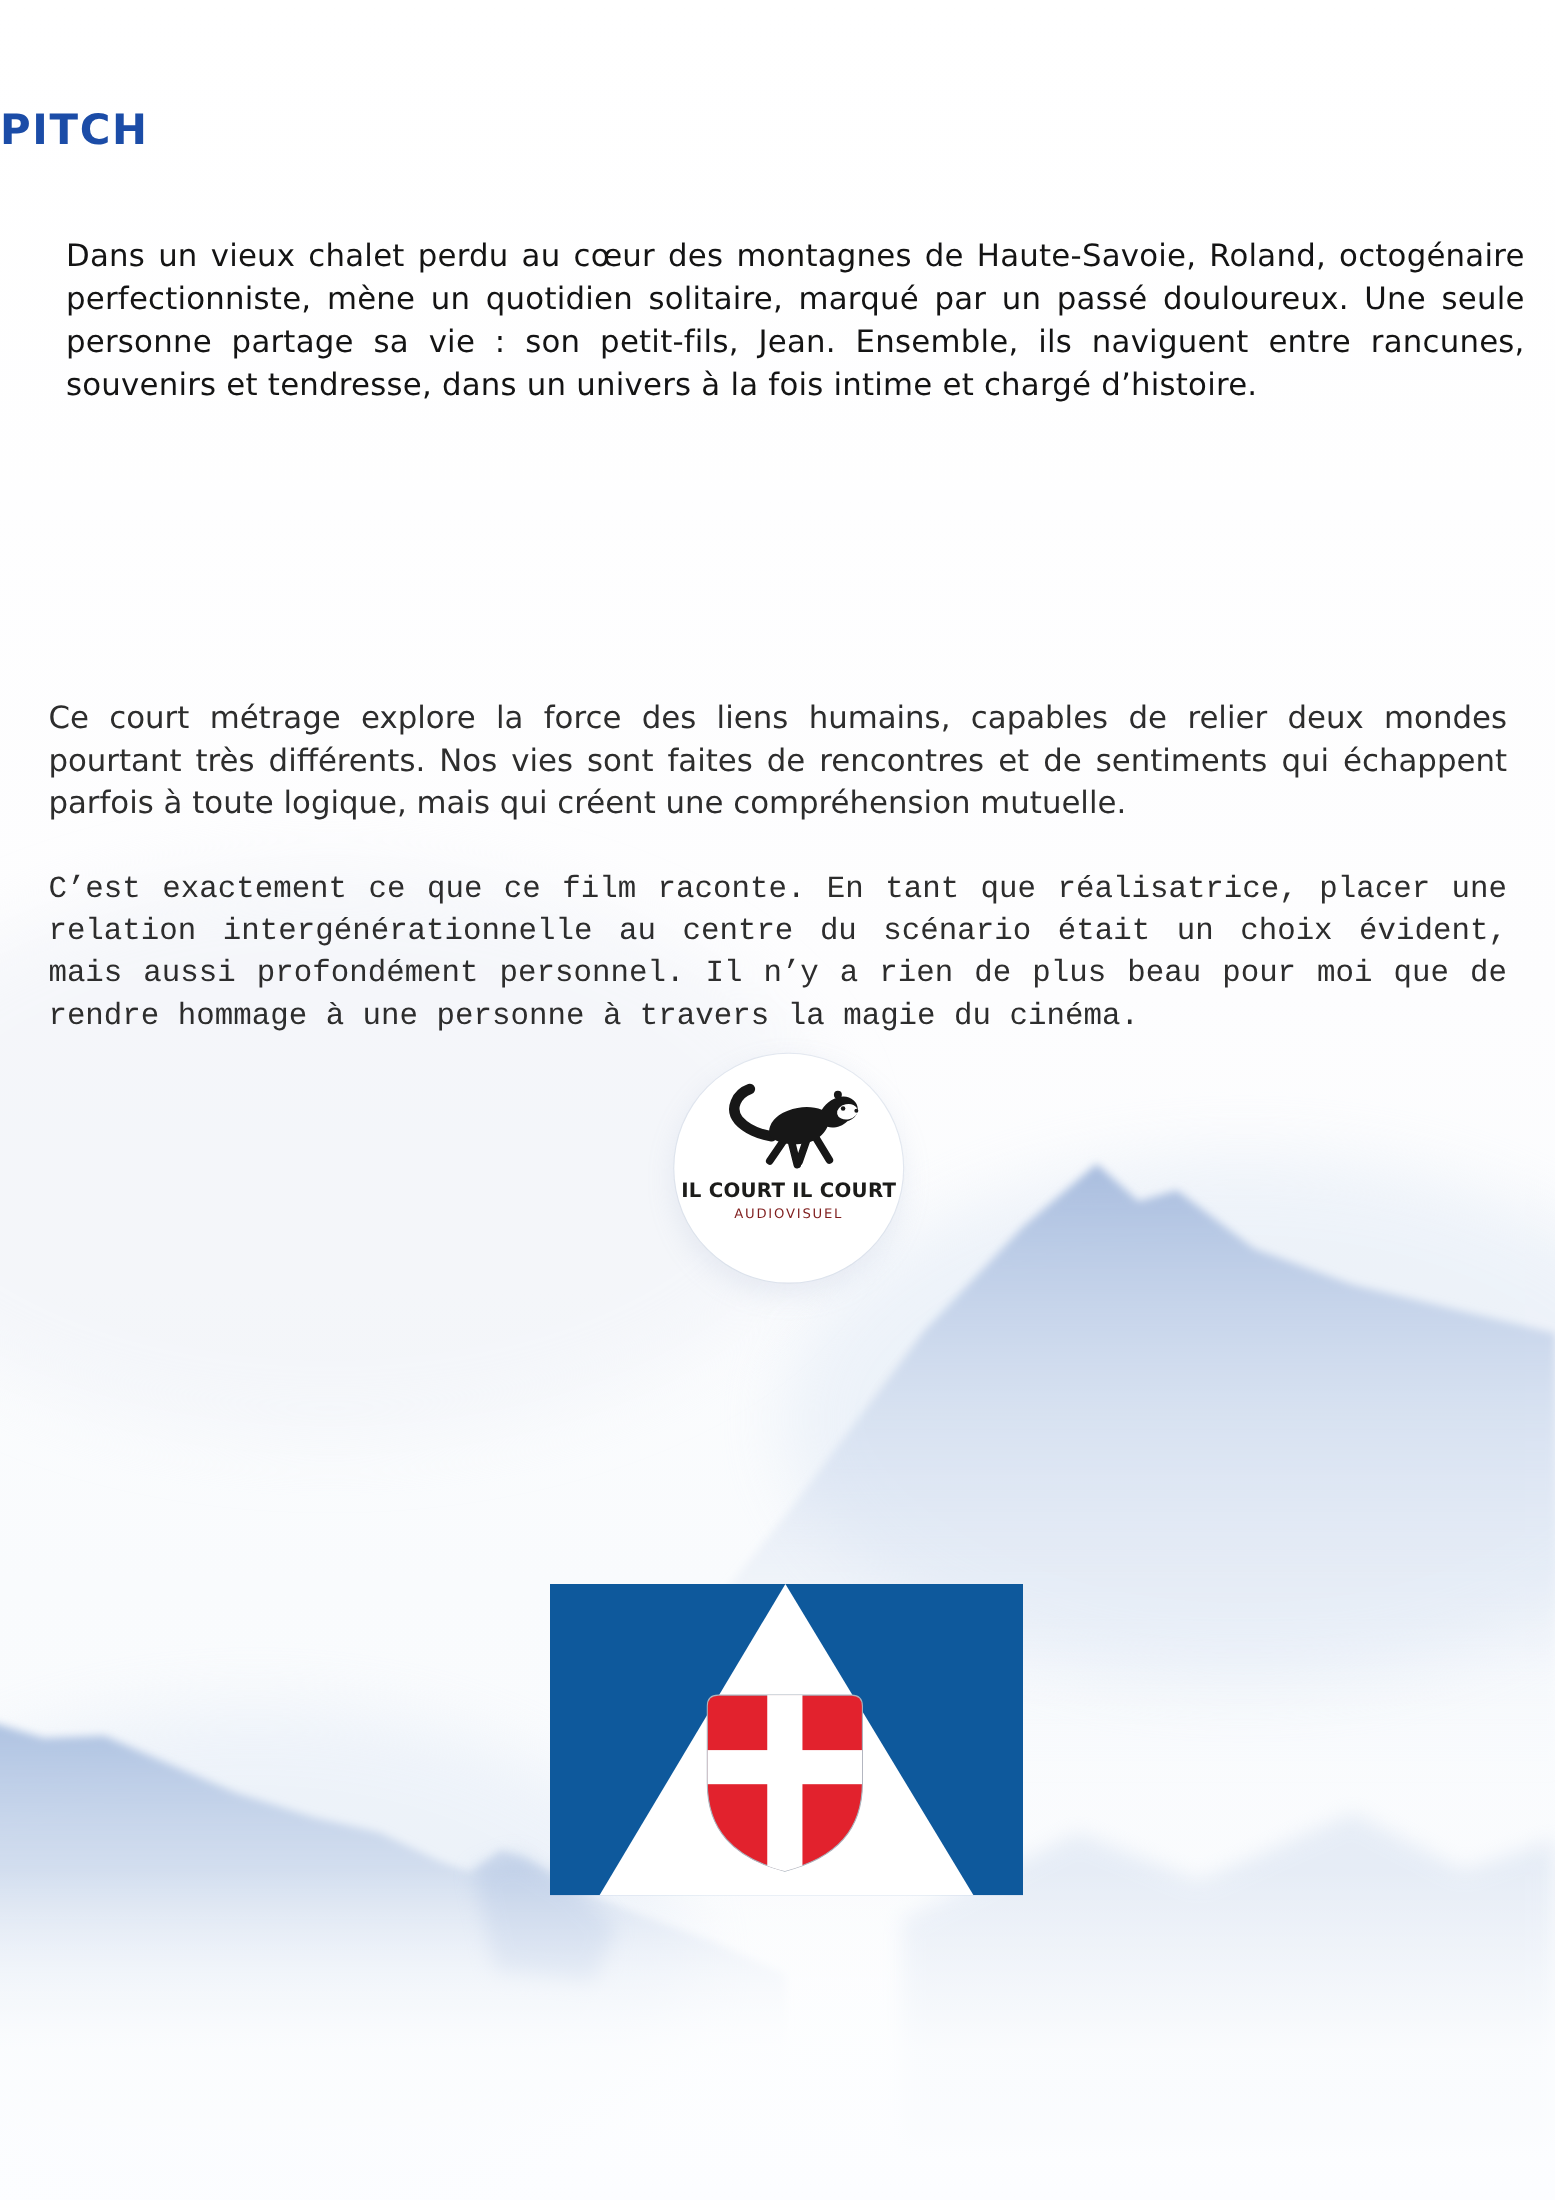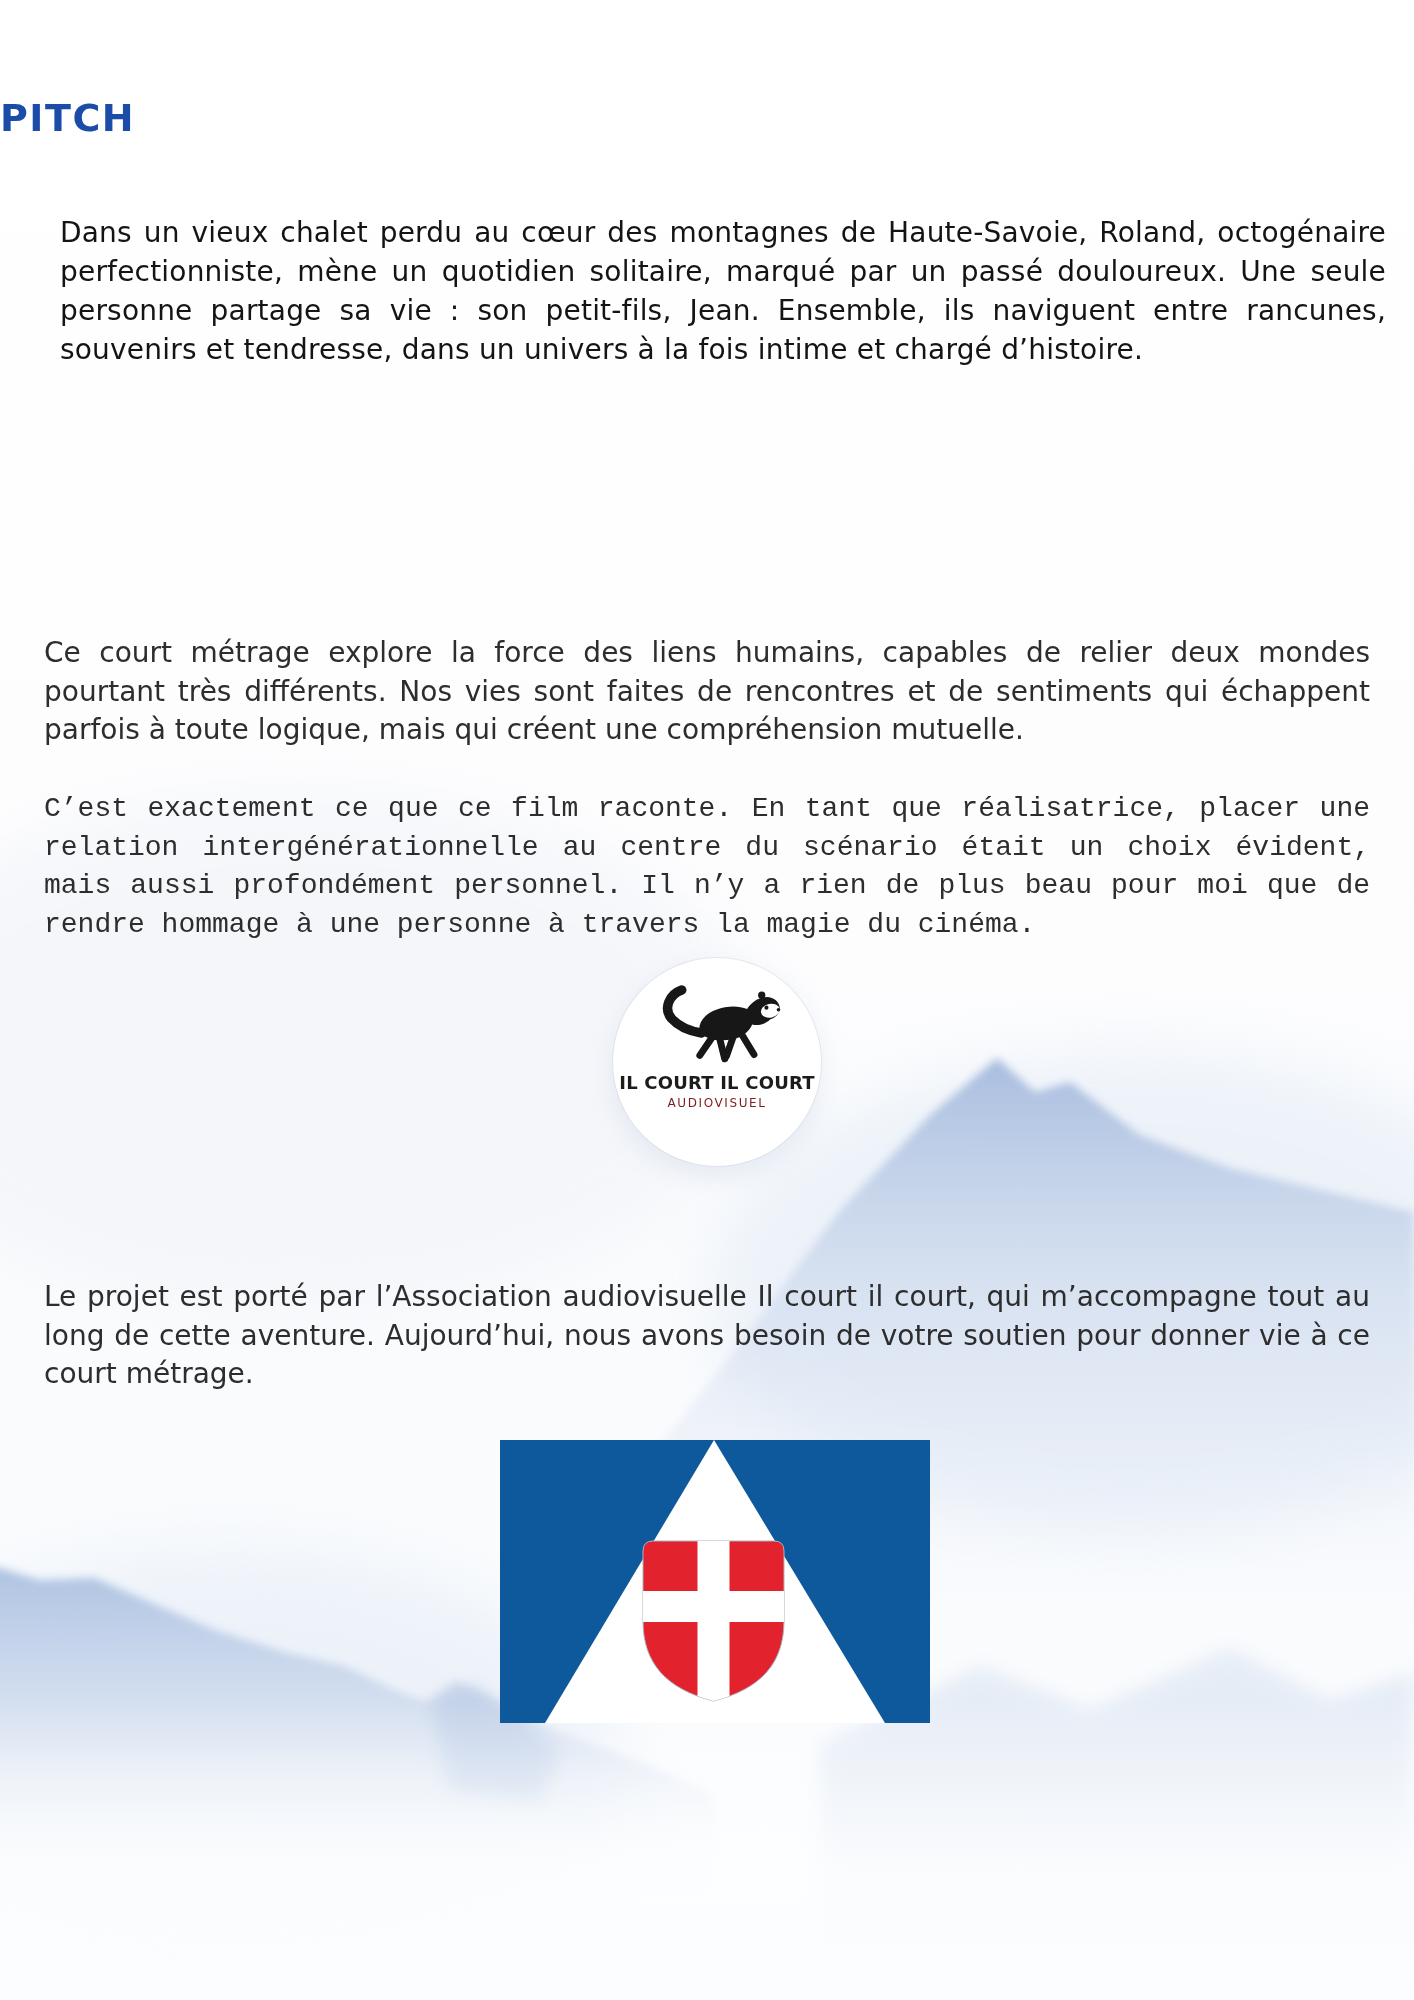--- a/index.html
+++ b/index.html
@@ -178,21 +178,20 @@
       <circle cx="127" cy="13" r="4.2" fill="#171717"></circle>
 
       <ellipse cx="137" cy="31" rx="11" ry="8" fill="#ffffff" transform="rotate(-12 137 31)"></ellipse>
       <circle cx="132.5" cy="27.5" r="2.4" fill="#171717"></circle>
       <circle cx="146.5" cy="30" r="2.1" fill="#171717"></circle>
     </svg>
     <div class="assoc-name">IL COURT IL COURT</div>
     <div class="assoc-sub">AUDIOVISUEL</div>
   </div>
 
-  <p class="body-par p3">Le projet est porté par l’Association audiovisuelle Il court il court, qui m’accompagne tout au long de cette aventure. Aujourd’hui, nous avons besoin de votre soutien pour donner vie à ce court métrage.</p>
 
   <div class="hs-logo">
     <svg viewBox="0 0 430 283" aria-hidden="true">
       <rect x="0" y="0" width="430" height="283" fill="#0e599c"></rect>
       <polygon points="214,0 45,283 385,283" fill="#ffffff"></polygon>
       <g transform="translate(143,101)">
         <defs>
           <clipPath id="shieldClip">
             <path d="M10,0 H131 Q141,0 141,10 V80 C141,122 118,148 70.5,160 C23,148 0,122 0,80 V10 Q0,0 10,0 Z"></path>
           </clipPath>

